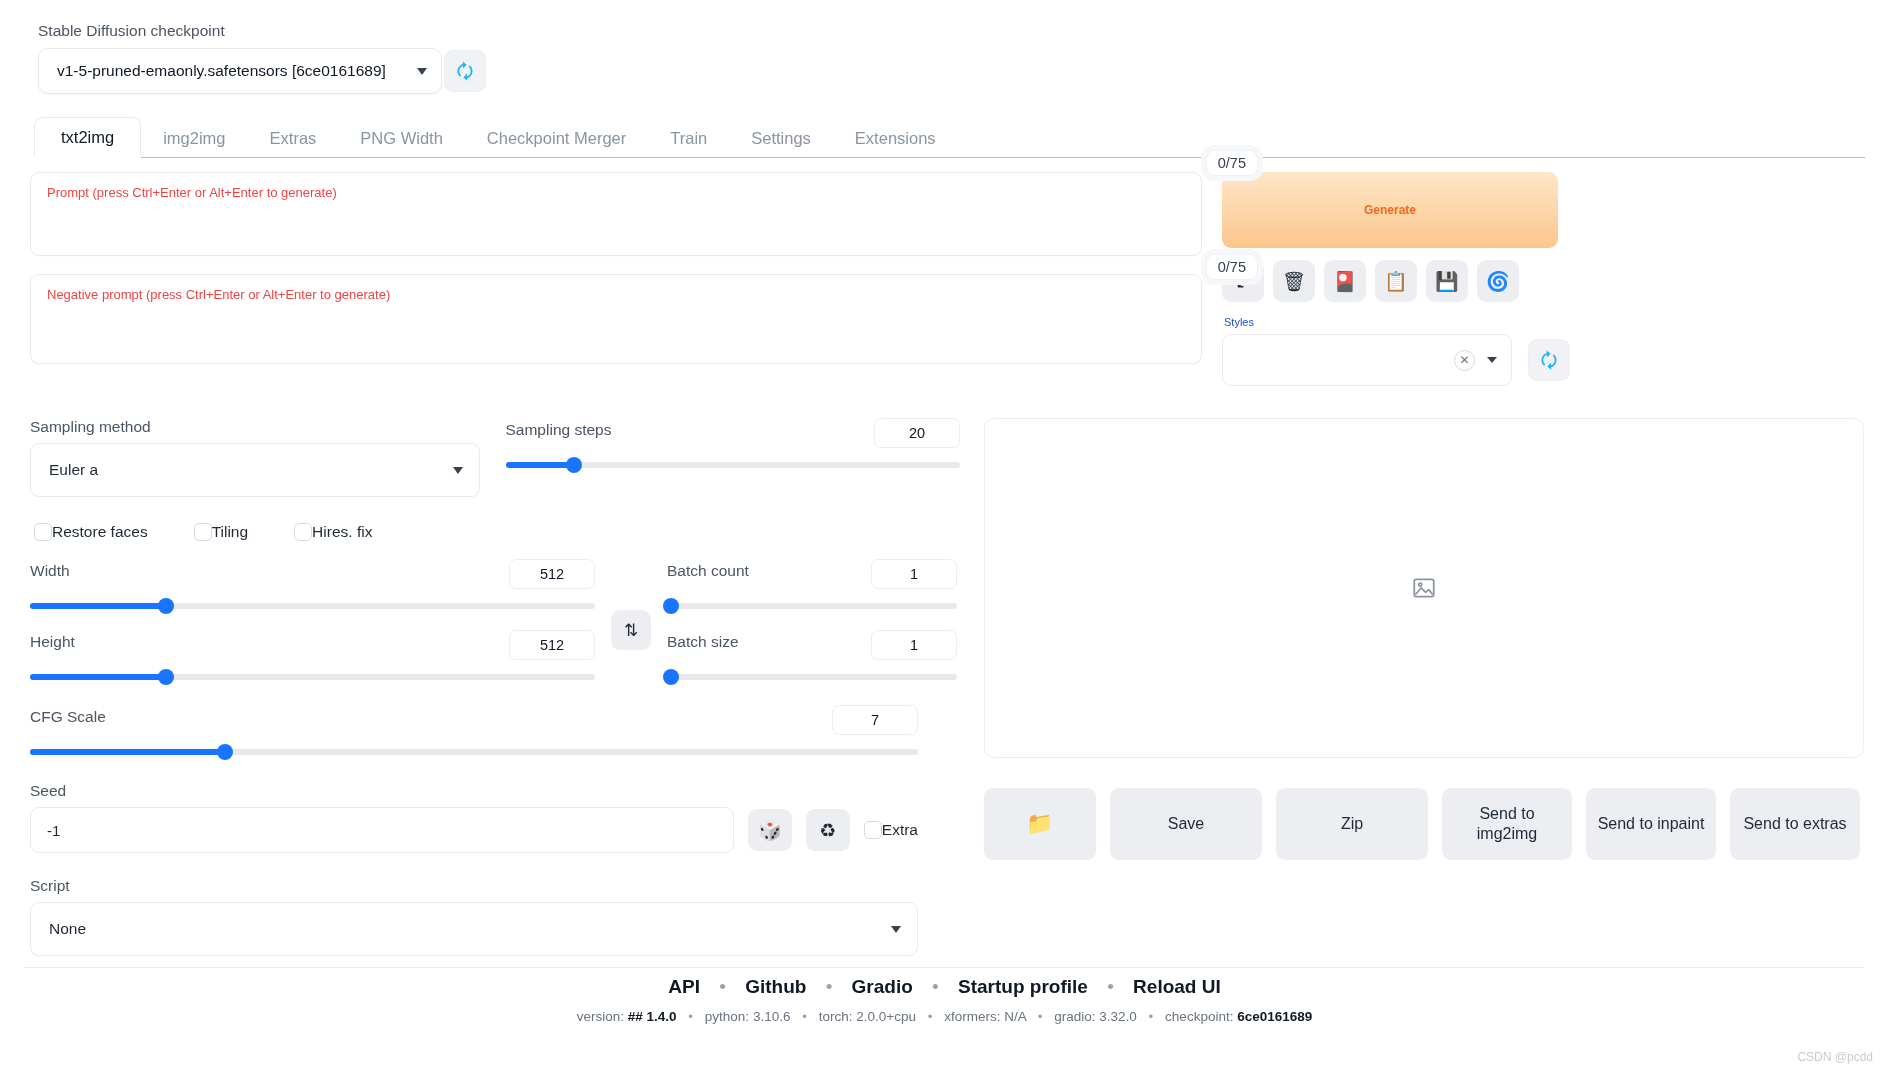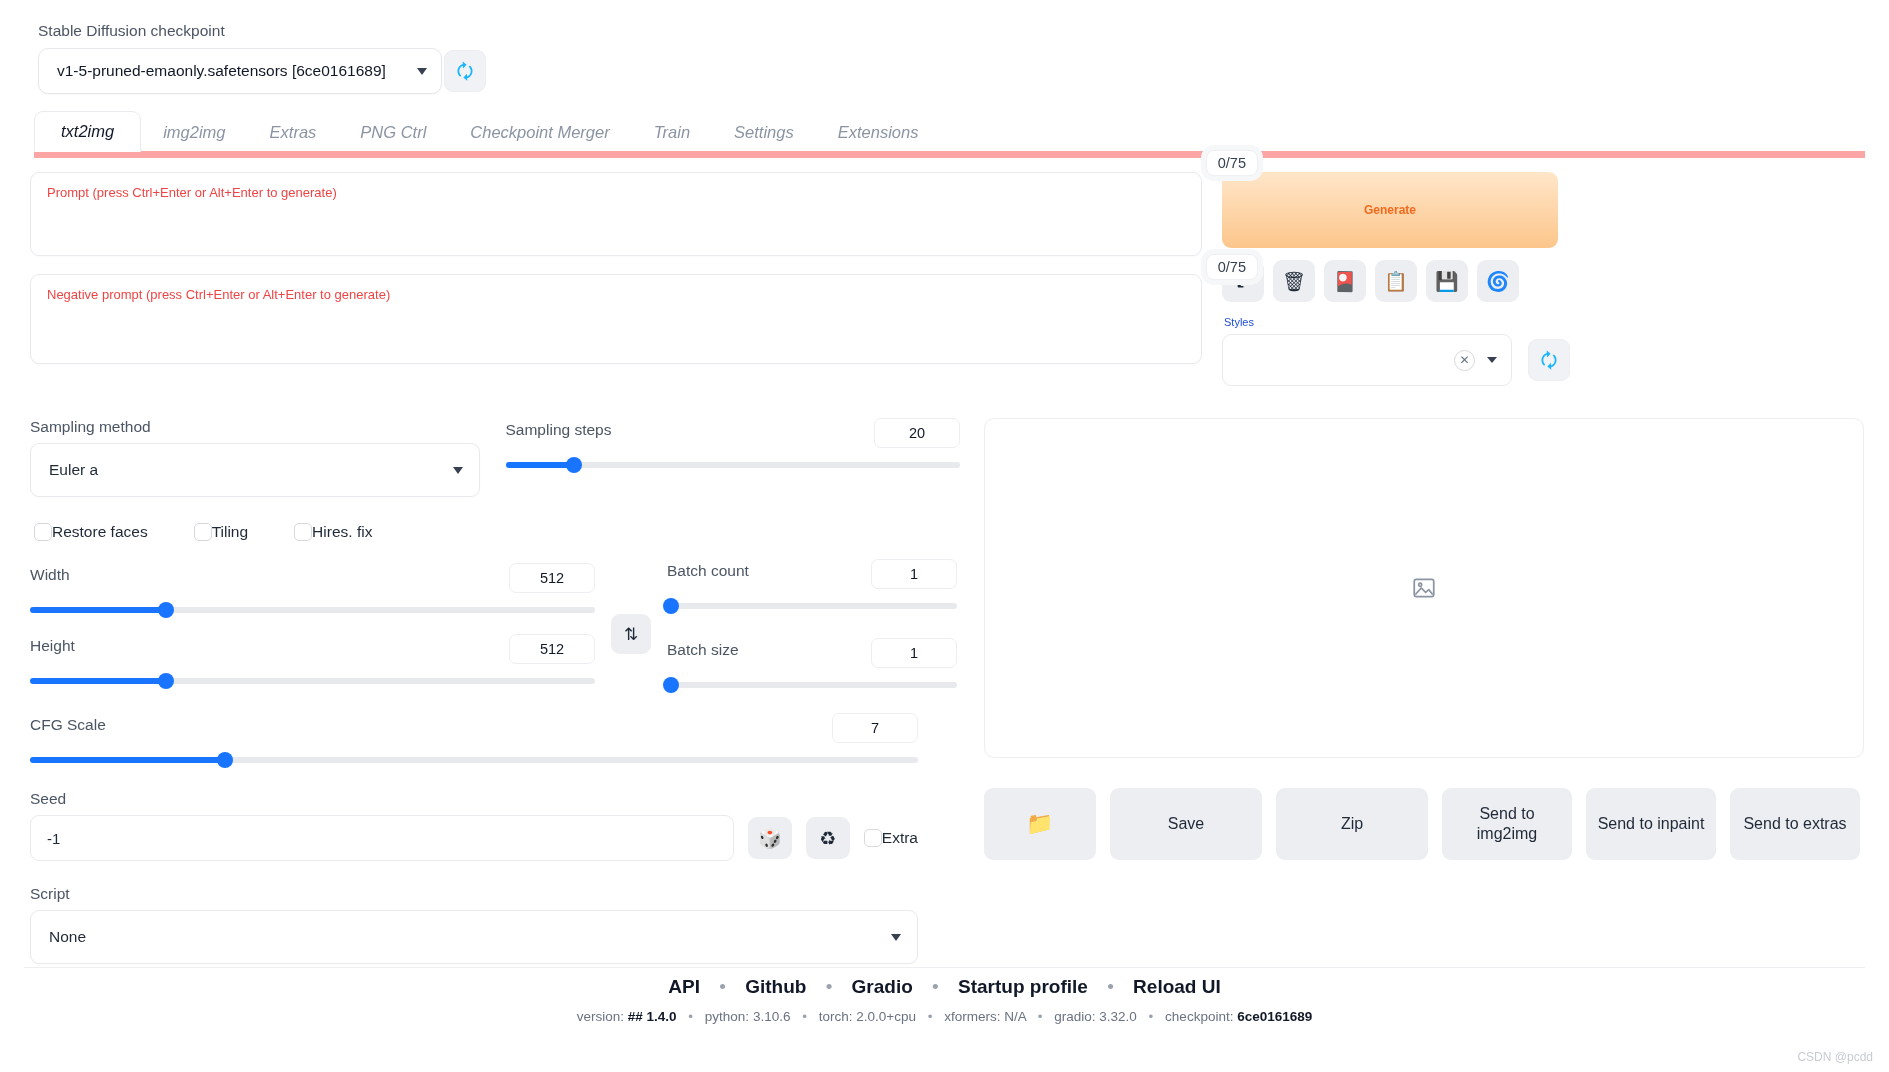--- a/index.html
+++ b/index.html
@@ -24,21 +24,21 @@
   .caret { width: 0; height: 0; border-left: 5.5px solid transparent; border-right: 5.5px solid transparent;
            border-top: 7px solid #374151; margin-left: 8px; }
   .icon-btn-sq {
     width: 42px; height: 42px; border-radius: 9px; background: #f1f2f5;
     display: flex; align-items: center; justify-content: center; border: 1px solid #eceef1;
   }
   .refresh-glyph { font-size: 19px; color: #19b5fe; line-height: 1; }
 
   
   .tabs { display: flex; align-items: flex-end; gap: 0; margin: 22px 0 0 10px;
-          border-bottom: 7px solid #fca5a5; height: 42px; font-style: italic; }
+          border-bottom: 1px solid #fca5a5; height: 42px; }
   .tab { font-size: 16.5px; color: #8b94a3; padding: 10px 22px 11px 22px; line-height: 1; }
   .tab.active {
     color: #111827; background: #fff; border: 1px solid #e9eaee; border-bottom: 1px solid #fff;
     border-radius: 9px 9px 0 0; margin-bottom: -1px; padding: 11px 26px 12px 26px;
   }
 
   
   .body { display: flex; gap: 20px; margin-top: 14px; padding-left: 6px; }
   .left-col { width: 1172px; }
   .right-col { width: 660px; }
@@ -161,21 +161,21 @@
     </div>
     <div class="icon-btn-sq">
       <span class="refresh-glyph">🗘</span>
     </div>
   </div>
 
   <div class="tabs">
     <div class="tab active">txt2img</div>
     <div class="tab">img2img</div>
     <div class="tab">Extras</div>
-    <div class="tab">PNG Ctrl</div>
+    <div class="tab">PNG Width</div>
     <div class="tab">Checkpoint Merger</div>
     <div class="tab">Train</div>
     <div class="tab">Settings</div>
     <div class="tab">Extensions</div>
   </div>
 
   <div class="body">
     <div class="left-col">
       <div class="prompt-wrap">
         <div class="prompt-box">Prompt (press Ctrl+Enter or Alt+Enter to generate)</div>
@@ -278,21 +278,21 @@
         <div style="width:290px">
           <div class="label-num">
             <span class="field-label">Batch count</span>
             <span class="num-box">1</span>
           </div>
           <div class="slider">
             <div class="track"></div>
             <div class="fill" style="width:0%"></div>
             <div class="knob" style="left:4px"></div>
           </div>
-          <div class="label-num" style="margin-top:24px">
+          <div class="label-num" style="margin-top:16px">
             <span class="field-label">Batch size</span>
             <span class="num-box">1</span>
           </div>
           <div class="slider">
             <div class="track"></div>
             <div class="fill" style="width:0%"></div>
             <div class="knob" style="left:4px"></div>
           </div>
         </div>
       </div>

